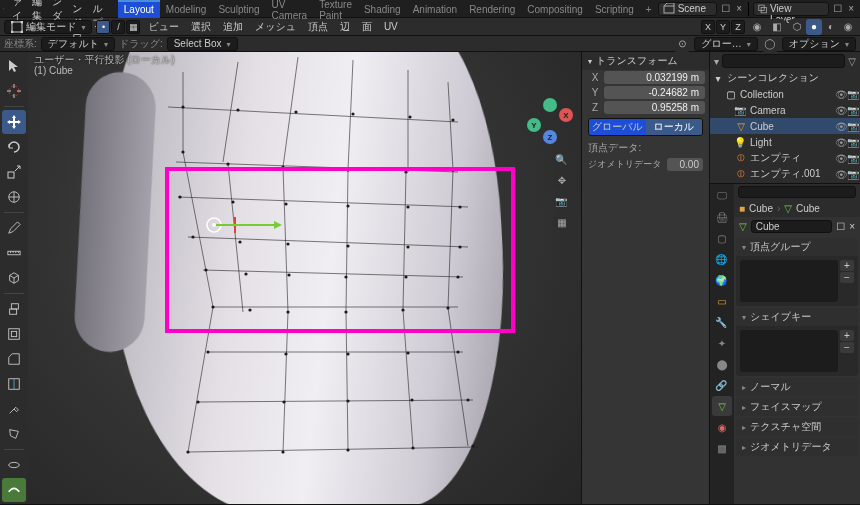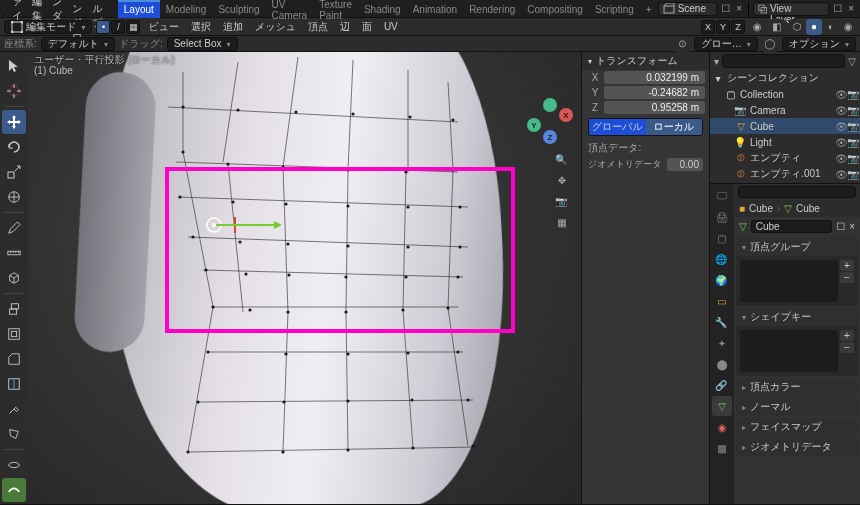--- a/index.html
+++ b/index.html
@@ -546,27 +546,27 @@
           <div class="sh">シェイプキー</div>
           <div class="body" style="display:flex;gap:2px">
             <div style="flex:1;background:#1c1c1c;border-radius:3px;height:42px"></div>
             <div style="width:14px;display:flex;flex-direction:column;gap:1px">
               <div style="background:#3a3a3a;border-radius:2px;text-align:center">+</div>
               <div style="background:#3a3a3a;border-radius:2px;text-align:center">−</div>
             </div>
           </div>
         </div>
         <div class="sect closed">
-            <div class="sh">頂点カラー</div>
-          </div>
-        <div class="sect closed">
             <div class="sh">ノーマル</div>
           </div>
         <div class="sect closed">
             <div class="sh">フェイスマップ</div>
+          </div>
+        <div class="sect closed">
+            <div class="sh">テクスチャ空間</div>
           </div>
         <div class="sect closed">
             <div class="sh">ジオメトリデータ</div>
           </div>
 
       </div>
     </div>
   </div>
 </div>
 

